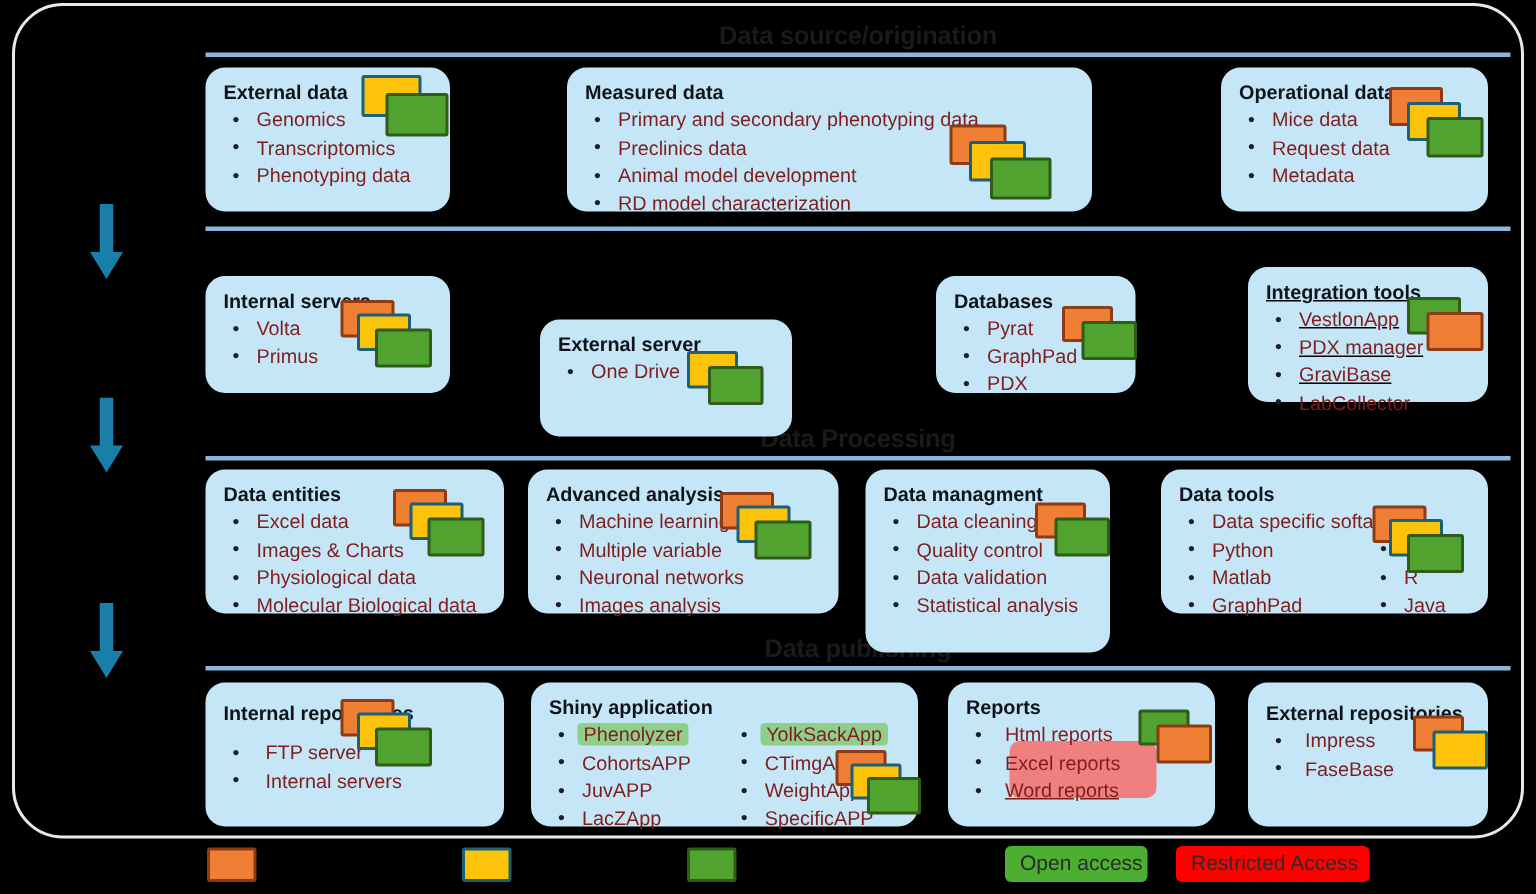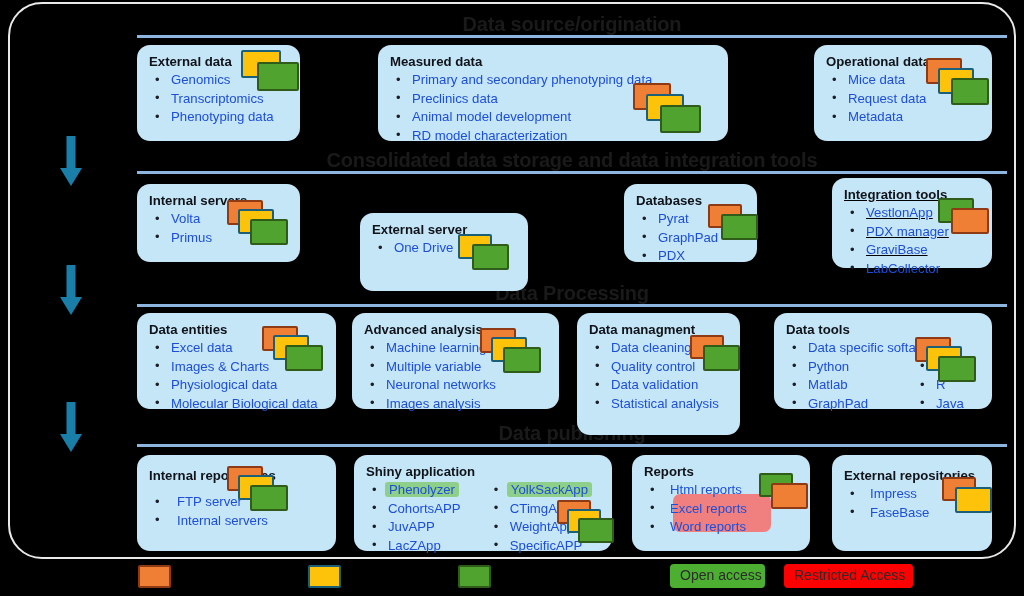--- a/index.html
+++ b/index.html
@@ -26,21 +26,21 @@
   }
 
   
   .section-head {
     position: absolute;
     left: 137px;
     width: 870px;
   }
   .section-title {
     text-align: center;
-    font-size: 20px;
+    font-size: 17px;
     font-weight: 700;
     color: #1a1a1a;
     letter-spacing: -0.2px;
     line-height: 20px;
     white-space: nowrap;
   }
   .section-rule {
     margin-top: 1px;
     height: 3px;
     background: #8cb6e0;
@@ -70,21 +70,21 @@
     margin-bottom: 1px;
     white-space: nowrap;
   }
   ul.bullets {
     list-style: none;
     margin: 0; padding: 0;
   }
   ul.bullets li {
     position: relative;
     font-size: 13.2px;
-    color: #1d4ed8;
+    color: #7f1d1d;
     line-height: 18.5px;
     padding-left: 22px;
     white-space: nowrap;
   }
   ul.bullets li::before {
     content: "\2022";
     position: absolute;
     left: 6px; top: -0.5px;
     font-size: 13px;
     color: #1b2028;
@@ -145,21 +145,20 @@
 <div id="root">
 
   <div class="outer-frame"></div>
 
   <div class="section-head" style="top:14px;">
     <div class="section-title">Data source/origination</div>
     <div class="section-rule"></div>
   </div>
 
   <div class="section-head" style="top:150px;">
-    <div class="section-title">Consolidated data storage and data integration tools</div>
     <div class="section-rule"></div>
   </div>
 
   <div class="section-head" style="top:283px;">
     <div class="section-title">Data Processing</div>
     <div class="section-rule"></div>
   </div>
 
   <div class="section-head" style="top:423px;">
     <div class="section-title">Data publishing</div>
@@ -380,21 +379,21 @@
       <div class="chip chip-g" style="left:21px; top:18px; width:36px; height:25px;"></div>
     </div>
   </div>
 
   <div class="card" style="left:632px; top:455px; width:178px; height:96px;">
     <div class="card-title">Reports</div>
     <div class="redband" style="left:41px; top:39px; width:98px; height:38px;"></div>
     <ul class="bullets bullets-z">
       <li style="padding-left:26px;">Html reports</li>
       <li style="padding-left:26px;">Excel reports</li>
-      <li style="padding-left:26px;">Word reports</li>
+      <li style="padding-left:26px;text-decoration:underline;">Word reports</li>
     </ul>
     <div class="stack" style="left:127px; top:18px; width:54px; height:42px;">
       <div class="chip chip-g" style="left:0px;  top:0px;  width:34px; height:24px;"></div>
       <div class="chip chip-o" style="left:12px; top:10px; width:37px; height:26px;"></div>
     </div>
   </div>
 
   <div class="card" style="left:832px; top:455px; width:160px; height:96px; padding-top:12px;">
     <div class="card-title">External repositories</div>
     <ul class="bullets">

